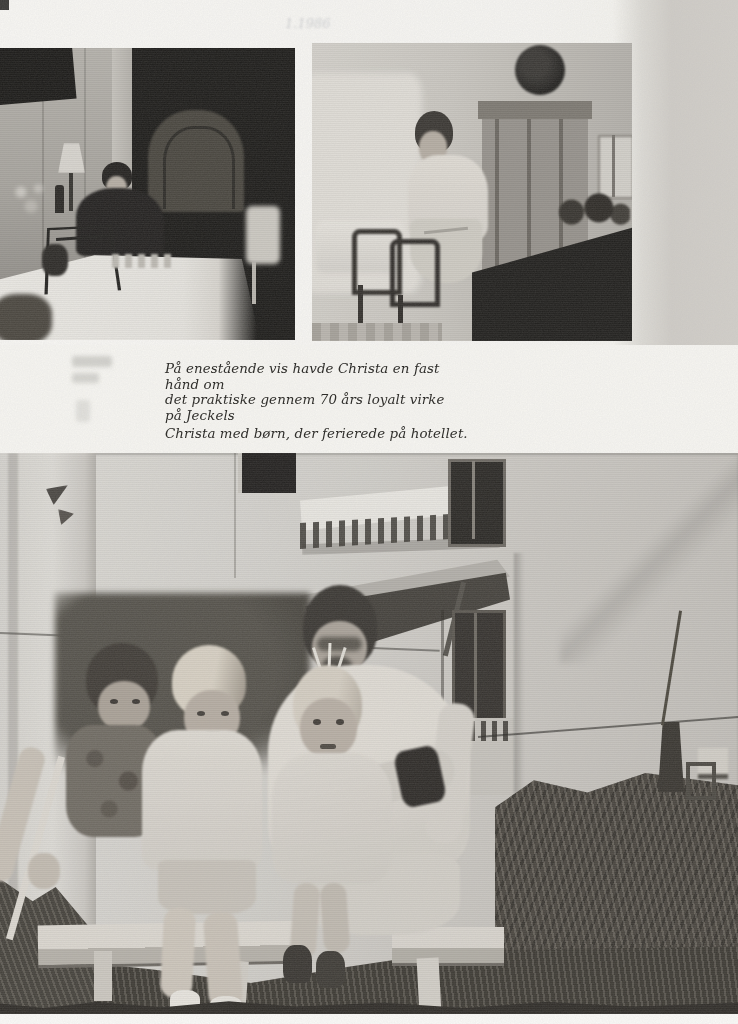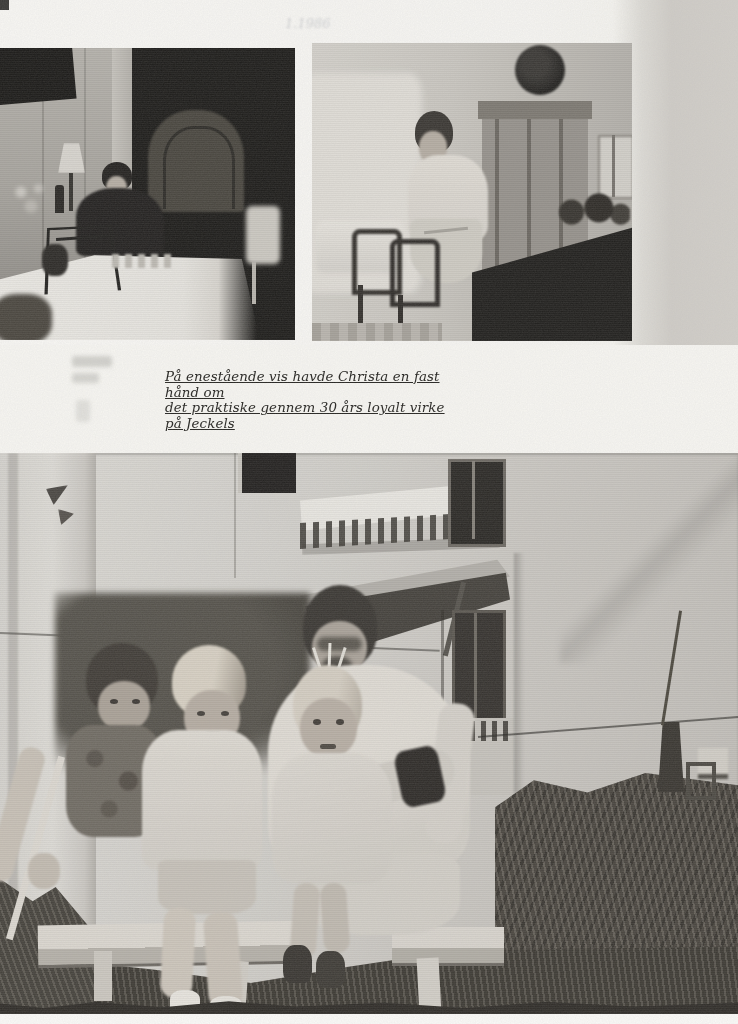--- a/index.html
+++ b/index.html
@@ -81,24 +81,25 @@
     <div class="p soft1" style="left:98px;top:176px;width:72px;height:64px;background:#cecbc3;border-radius:12% 12% 48% 48%;"></div>
     <div class="p" style="left:112px;top:186px;width:44px;height:3px;background:rgba(90,86,80,.35);transform:rotate(-6deg);"></div>
     <div class="p soft1" style="left:40px;top:186px;width:40px;height:56px;border:5px solid #33302c;border-radius:8px 8px 0 0;background:rgba(0,0,0,0);"></div>
     <div class="p soft1" style="left:78px;top:196px;width:40px;height:58px;border:5px solid #2f2c29;border-radius:8px 8px 0 0;background:rgba(0,0,0,0);"></div>
     <div class="p" style="left:46px;top:242px;width:5px;height:52px;background:#33302c;"></div>
     <div class="p" style="left:86px;top:252px;width:5px;height:46px;background:#2f2c29;"></div>
     <div class="p" style="left:160px;top:180px;width:160px;height:118px;background:#201f1d;clip-path:polygon(0 42%,100% 4%,100% 100%,0 100%);"></div>
     <div class="p" style="left:0;top:280px;width:130px;height:18px;background:repeating-linear-gradient(90deg,#a5a19a 0 9px,#b9b5ae 9px 18px);"></div>
   </div>
 
-  <div class="p cap" style="left:165px;top:369px;width:300px;text-decoration:underline;">
+  <div class="p cap" style="left:165px;top:361px;width:300px;">
     <div>På enestående vis havde Christa en fast hånd om</div>
-    <div>det praktiske gennem 30 års loyalt virke på Jeckels</div>
-  </div>
+    <div>det praktiske gennem 70 års loyalt virke på Jeckels</div>
+  </div>
+  <div class="p cap" style="left:165px;top:426px;width:420px;">Christa med børn, der ferierede på hotellet.</div>
 
   <div class="p photo" style="left:0;top:453px;width:738px;height:561px;background:linear-gradient(105deg,#dcdad5 0%,#d3d1cc 35%,#cac7c2 62%,#c0bdb8 100%);box-shadow:inset 0 2px 2px rgba(60,58,55,.25);">
 
     <div class="p soft3" style="left:560px;top:-20px;width:220px;height:230px;background:linear-gradient(135deg,rgba(0,0,0,0) 44%,rgba(90,87,82,.18) 50%,rgba(0,0,0,0) 58%);"></div>
     <div class="p" style="left:0;top:0;width:96px;height:480px;background:linear-gradient(90deg,#d5d3ce 0%,#dedcd7 55%,#cbc8c3 88%,#b4b1ab 100%);"></div>
     <div class="p soft1" style="left:8px;top:0;width:10px;height:470px;background:rgba(105,101,95,.25);"></div>
     <div class="p soft1" style="left:46px;top:32px;width:22px;height:20px;background:#4a4743;clip-path:polygon(0 20%,100% 0,35% 100%);"></div>
     <div class="p soft1" style="left:58px;top:56px;width:16px;height:16px;background:#56524d;clip-path:polygon(0 0,100% 30%,20% 100%);"></div>
 
     <div class="p" style="left:238px;top:0;width:54px;height:40px;background:#232120;border-left:4px solid #c9c6c0;"></div>

